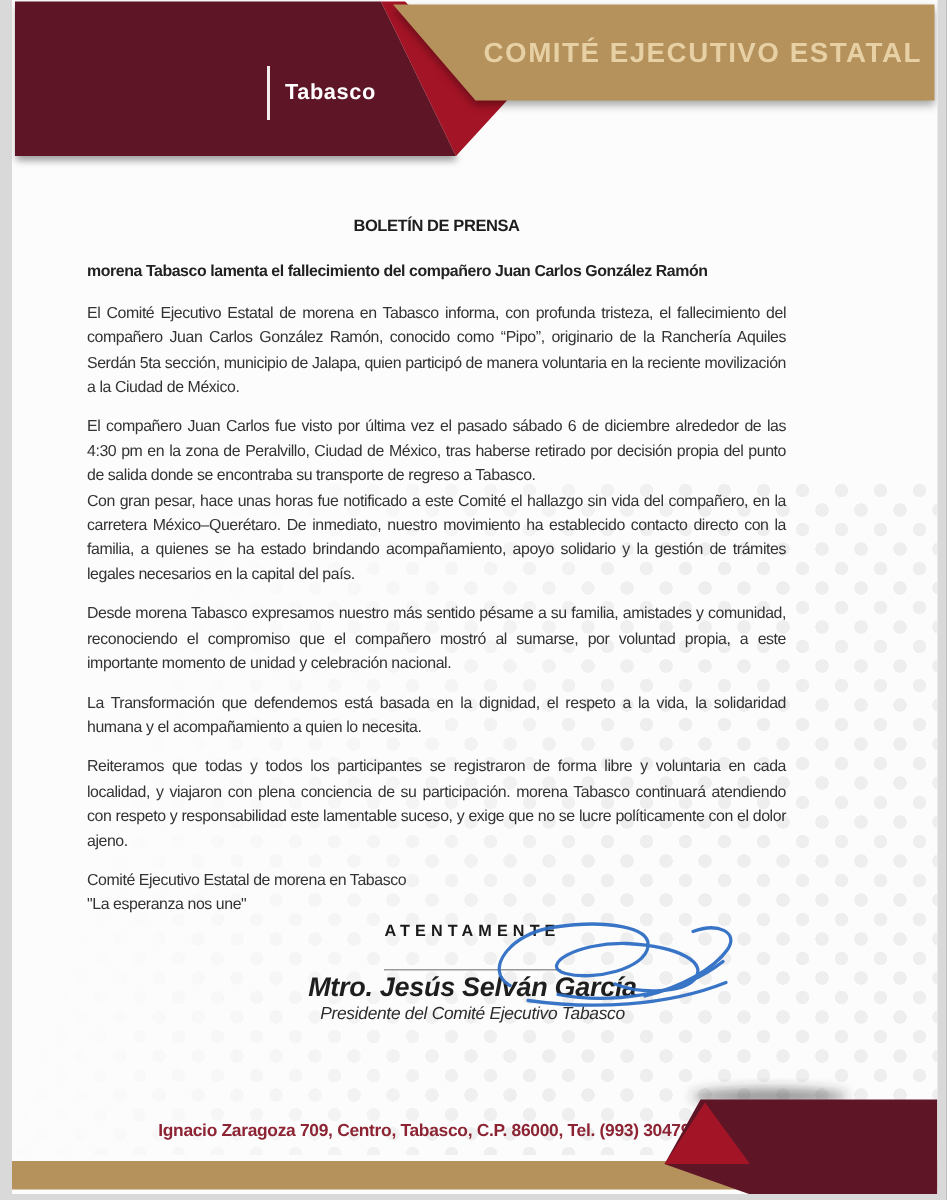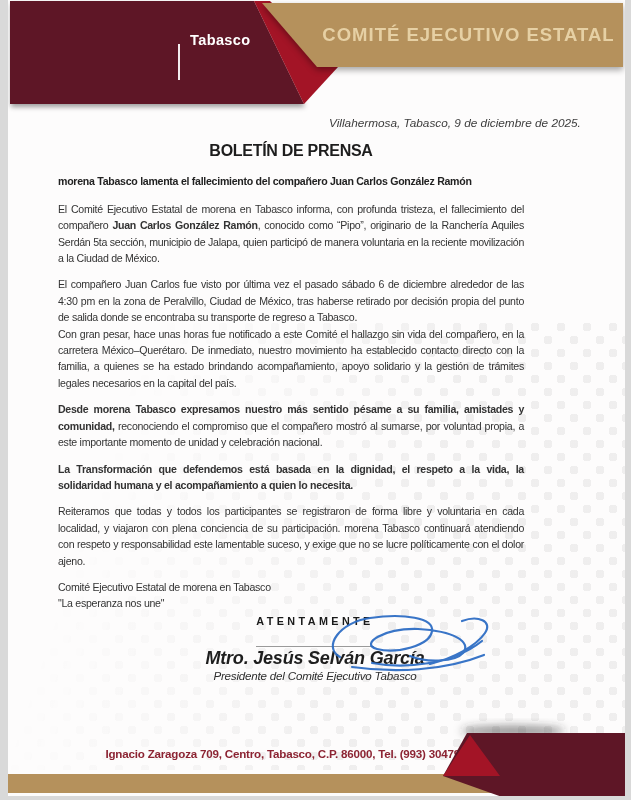--- a/index.html
+++ b/index.html
@@ -23,21 +23,21 @@
     mask-image:linear-gradient(108deg, transparent 18%, #000 62%);
     pointer-events:none;
   }
   .header-art{position:absolute;left:0;top:0;}
   .footer-art{position:absolute;left:0;top:718px;}
 
   .logo-block{position:absolute;left:54px;top:28px;color:#fff;}
   .wordmark{font-weight:bold;font-size:31px;line-height:30px;letter-spacing:-1px;}
   .tagline{font-weight:bold;font-size:8.6px;letter-spacing:.3px;margin-top:1px;}
   .logo-divider{position:absolute;left:170px;top:44px;width:2px;height:36px;background:rgba(255,255,255,.92);}
-  .logo-region{position:absolute;left:182px;top:32px;color:#fff;font-weight:bold;font-size:14.5px;letter-spacing:.4px;}
+  .logo-region{position:absolute;left:182px;top:54px;color:#fff;font-weight:bold;font-size:14.5px;letter-spacing:.4px;}
 
   .banner-title{
     position:absolute;left:254px;top:3px;width:361px;height:64px;
     display:flex;align-items:center;justify-content:center;
     padding-left:52px;box-sizing:border-box;
     color:#e6d0a4;font-size:18.5px;font-weight:600;letter-spacing:1px;white-space:nowrap;
   }
   .bulletin-label{
     position:absolute;left:270px;top:82px;width:330px;text-align:center;
     color:#7e1f2e;font-weight:bold;font-style:italic;font-size:13.4px;letter-spacing:.2px;
@@ -45,25 +45,25 @@
   .dateline{
     position:absolute;left:292px;top:116px;width:310px;text-align:center;
     color:#3c3c3c;font-style:italic;font-size:11.8px;
   }
 
   .content{
     position:absolute;left:50px;top:143px;width:466px;
     color:#333;font-size:10.6px;line-height:16.4px;letter-spacing:-.28px;
     text-align:justify;
   }
-  .doc-title{text-align:center;font-weight:bold;color:#1d1d1d;margin-bottom:14px;font-size:16px;}
+  .doc-title{text-align:center;font-weight:bold;color:#1d1d1d;margin-bottom:14px;font-size:11px;}
   .subject{font-weight:bold;color:#222;margin-bottom:11px;text-align:left;}
   .content p{margin:0 0 10px 0;}
   .content p.tight{margin-bottom:0;}
-  .content .b{font-weight:bold;}
+  .content .b{font-weight:normal;}
   .closing div{text-align:left;}
 
   .sig-block{position:relative;margin-left:48px;text-align:center;margin-top:1px;}
   .atentamente{font-weight:bold;color:#1a1a1a;font-size:10.8px;letter-spacing:3.4px;}
   .scribble{position:absolute;left:208px;top:-4px;pointer-events:none;}
   .sig-rule{width:118px;border-top:1px solid #9a9a9a;margin:17px auto 3px auto;}
   .sig-name{font-weight:bold;font-style:italic;font-size:18px;color:#1e1e1e;letter-spacing:-.2px;}
   .sig-title{font-style:italic;font-size:11.6px;color:#2d2d2d;margin-top:1px;letter-spacing:-.2px;}
 
   .footer-address{
@@ -86,21 +86,20 @@
       <polygon points="246,1 262,1 330,67 296,104" fill="#a31426"></polygon>
       <g filter="drop-shadow(0 3px 3px rgba(0,0,0,0.35))">
         <polygon points="254,3 615,3 615,67 309,67" fill="#b5915c"></polygon>
       </g>
     </svg>
 
     <div class="logo-divider"></div>
     <div class="logo-region">Tabasco</div>
 
     <div class="banner-title">COMITÉ EJECUTIVO ESTATAL</div>
-    <div class="dateline">Villahermosa, Tabasco, 9 de diciembre de 2025.</div>
 
     <div class="content">
       <div class="doc-title">BOLETÍN DE PRENSA</div>
       <div class="subject">morena Tabasco lamenta el fallecimiento del compañero Juan Carlos González Ramón</div>
       <div id="paragraphs">
           <p><span>El Comité Ejecutivo Estatal de morena en Tabasco informa, con profunda tristeza, el fallecimiento del compañero </span><span class="b">Juan Carlos González Ramón</span><span>, conocido como “Pipo”, originario de la Ranchería Aquiles Serdán 5ta sección, municipio de Jalapa, quien participó de manera voluntaria en la reciente movilización a la Ciudad de México.</span></p>
           <p class="tight"><span>El compañero Juan Carlos fue visto por última vez el pasado sábado 6 de diciembre alrededor de las 4:30 pm en la zona de Peralvillo, Ciudad de México, tras haberse retirado por decisión propia del punto de salida donde se encontraba su transporte de regreso a Tabasco.</span></p>
           <p><span>Con gran pesar, hace unas horas fue notificado a este Comité el hallazgo sin vida del compañero, en la carretera México–Querétaro. De inmediato, nuestro movimiento ha establecido contacto directo con la familia, a quienes se ha estado brindando acompañamiento, apoyo solidario y la gestión de trámites legales necesarios en la capital del país.</span></p>
           <p><span class="b">Desde morena Tabasco expresamos nuestro más sentido pésame a su familia, amistades y comunidad,</span><span> reconociendo el compromiso que el compañero mostró al sumarse, por voluntad propia, a este importante momento de unidad y celebración nacional.</span></p>
           <p><span class="b">La Transformación que defendemos está basada en la dignidad, el respeto a la vida, la solidaridad humana y el acompañamiento a quien lo necesita.</span></p>

